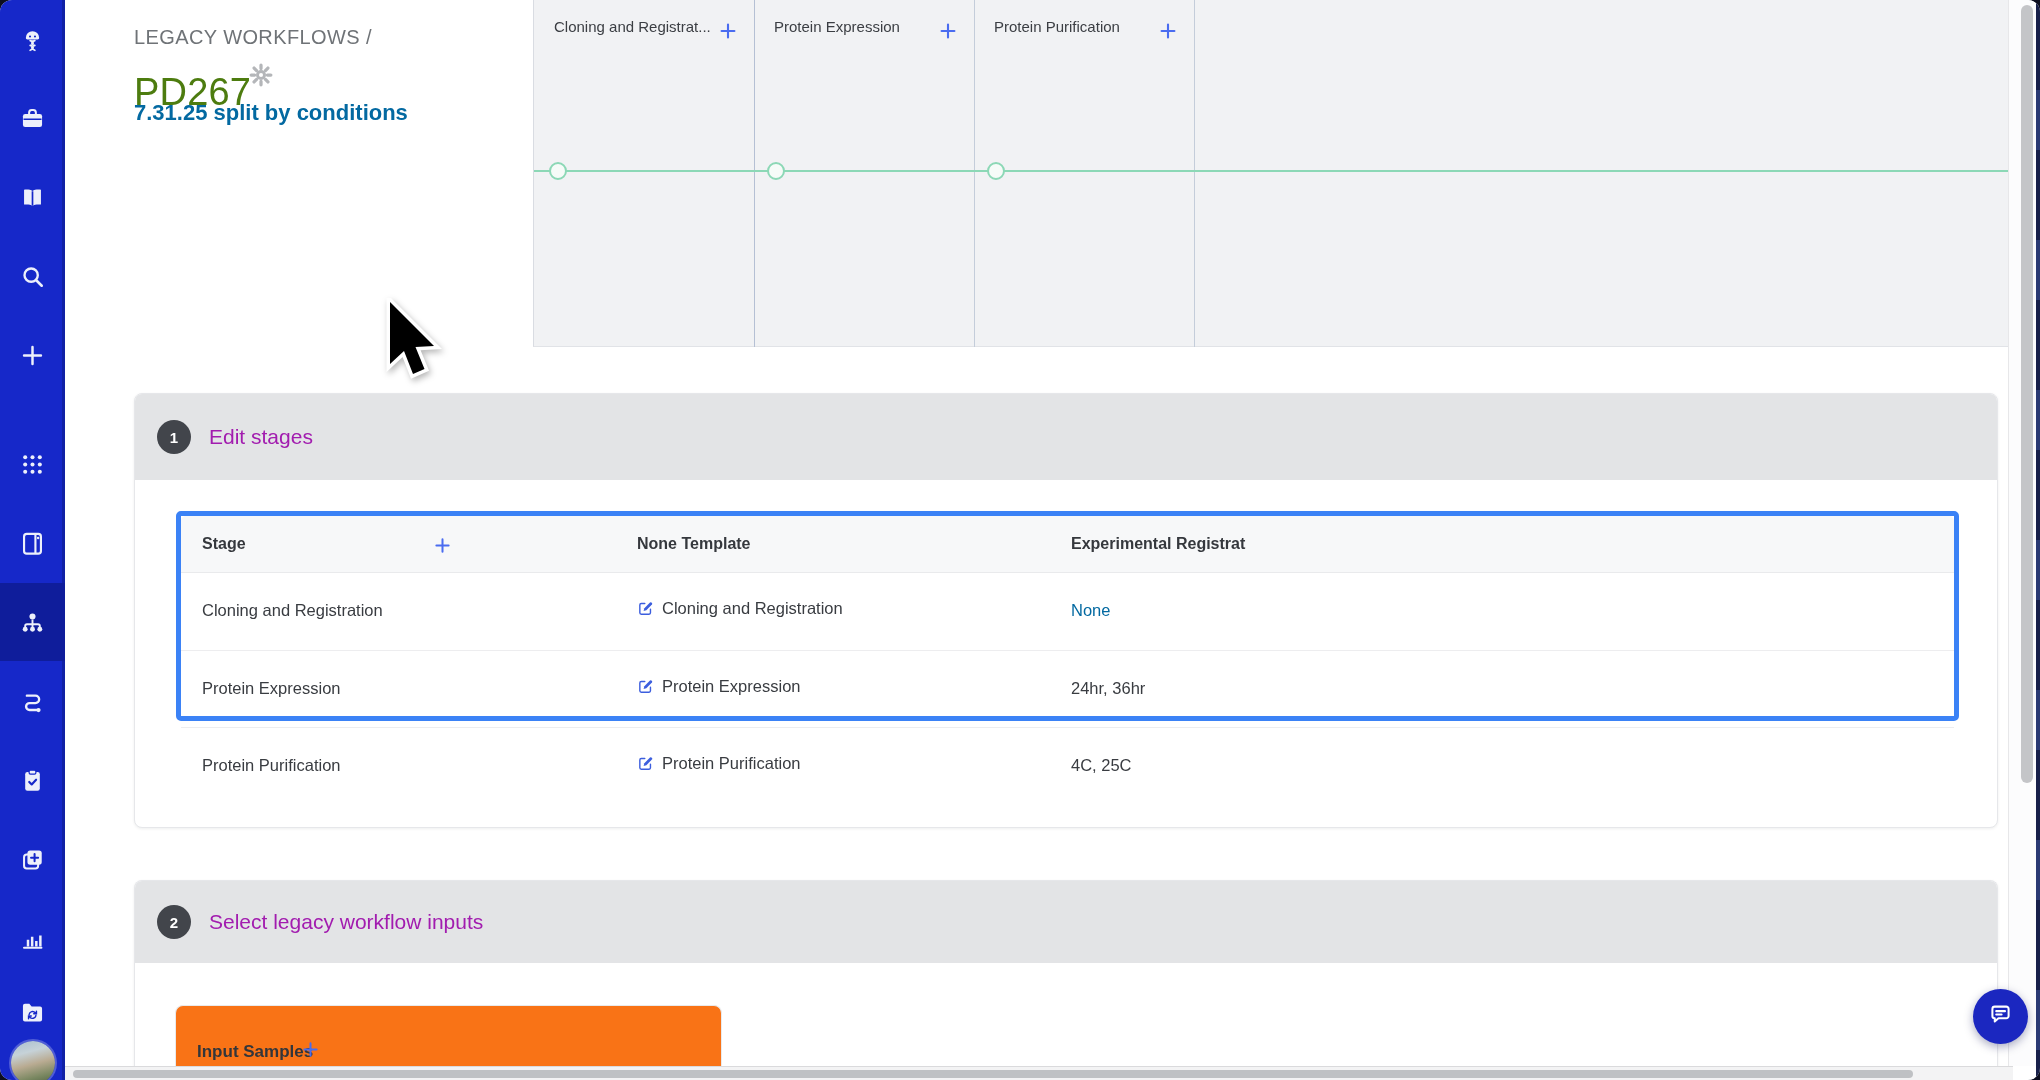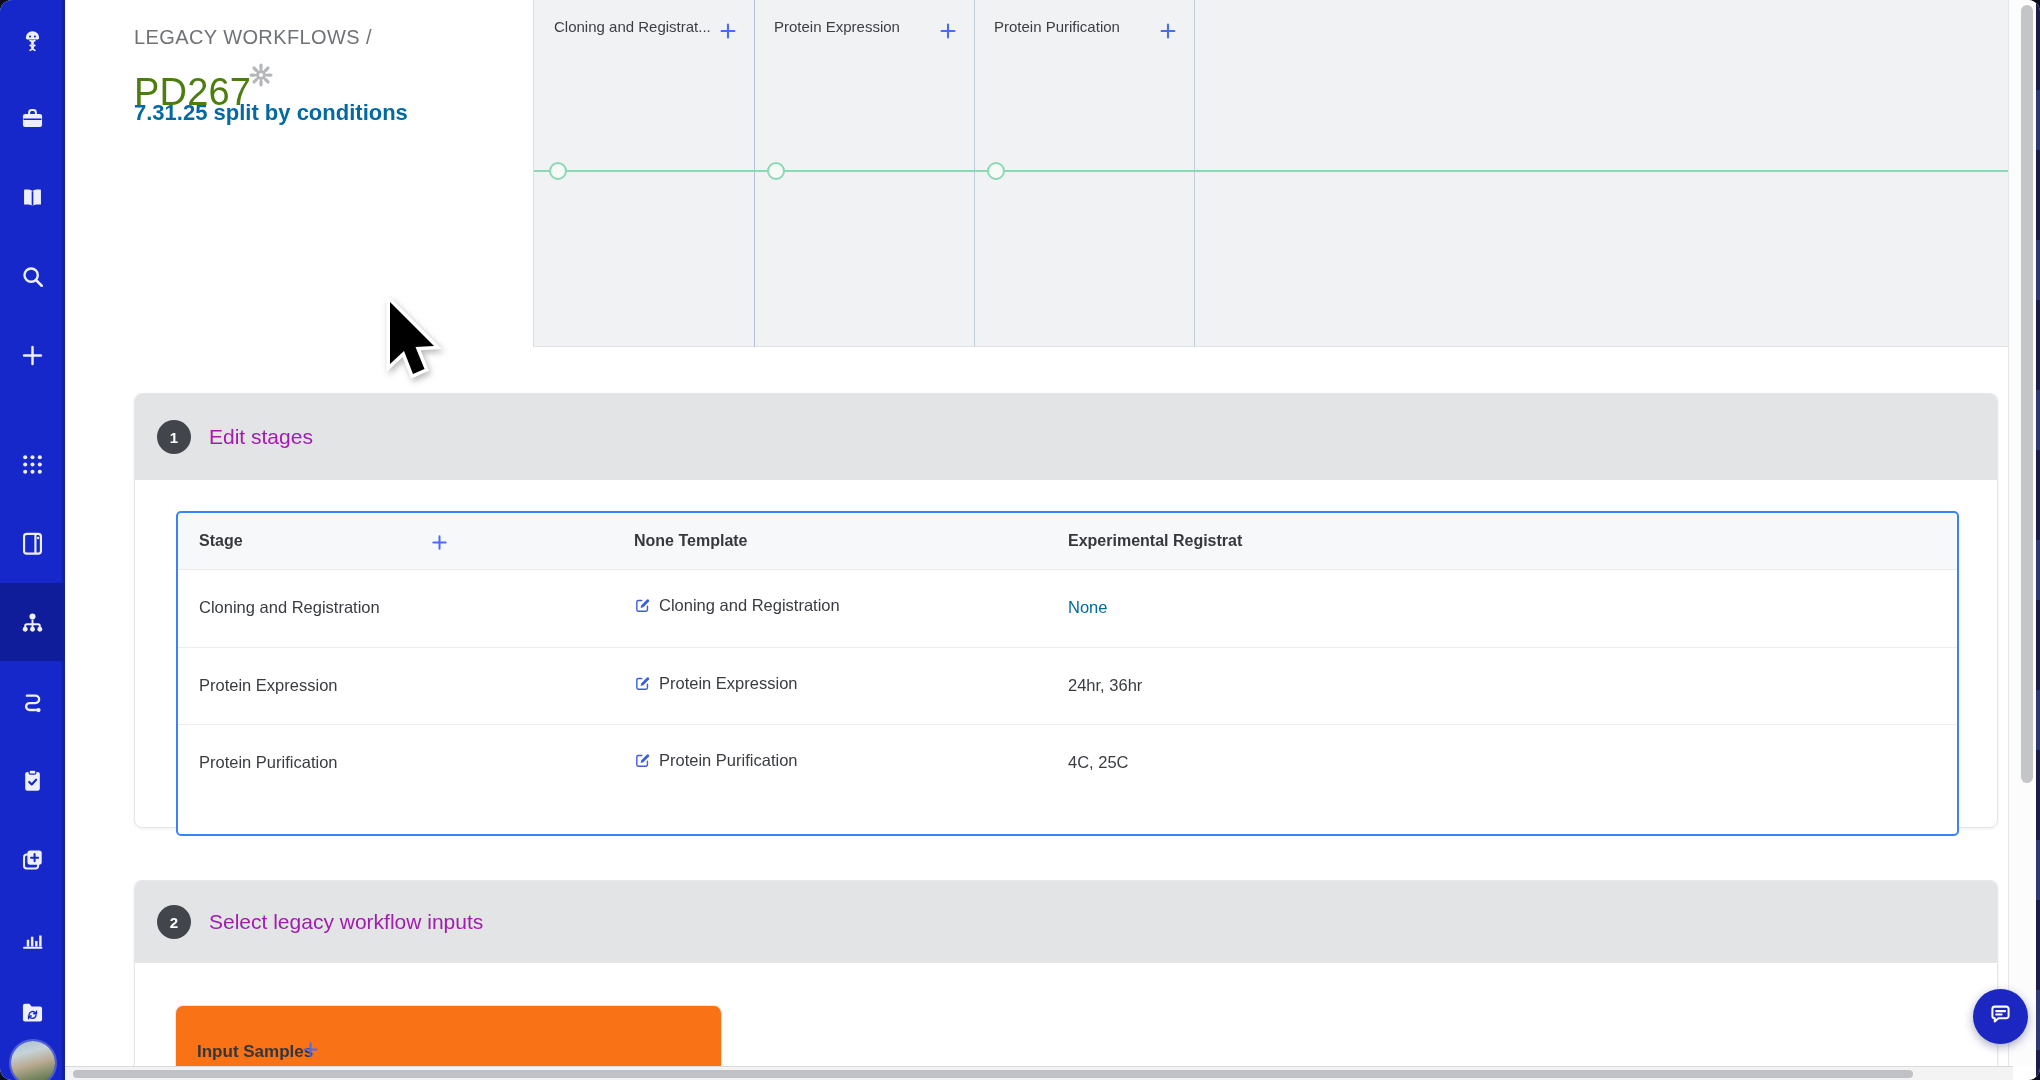--- a/index.html
+++ b/index.html
@@ -31,21 +31,21 @@
   .plus-svg{stroke:#4a6cf0;stroke-width:2.3;stroke-linecap:round;fill:none;width:100%;height:100%;}
 
   
   .card{position:absolute;left:134px;width:1864px;background:#fff;border:1px solid #e6e7ea;border-radius:8px;
     box-shadow:0 1px 3px rgba(20,22,26,.07);box-sizing:border-box;}
   .card-hd{position:relative;background:#e3e4e6;border-radius:7px 7px 0 0;display:flex;align-items:center;}
   .badge{width:34px;height:34px;border-radius:50%;background:#42454b;color:#fff;font-size:15px;font-weight:600;
     display:flex;align-items:center;justify-content:center;margin-left:22px;flex:0 0 auto;}
   .card-hd h2{margin:0 0 0 18px;font-size:21px;font-weight:400;color:#a21caf;}
 
-  .stage-table{position:absolute;left:41px;top:117px;width:1783px;height:325px;border:2px solid #3b82f6;border-radius:5px;box-sizing:border-box;background:#fff;}
+  .stage-table{position:absolute;left:41px;top:117px;width:1783px;height:210px;border:5px solid #3b82f6;border-radius:5px;box-sizing:border-box;background:#fff;}
   .t-hd{position:absolute;left:0;top:0;width:100%;height:57px;background:#f7f8f9;border-bottom:1px solid #e9eaec;border-radius:5px 5px 0 0;box-sizing:border-box;}
   .t-hd span{position:absolute;top:19px;font-size:16px;font-weight:600;color:#35383d;}
   .t-row{position:absolute;left:0;width:100%;height:77px;}
   .t-row + .t-row{border-top:1px solid #ededef;}
   .t-row .cell{position:absolute;top:28px;font-size:16.5px;color:#393c41;}
   .cell.muted{color:#0369a1;}
   .link{color:#3c5ede;cursor:pointer;display:flex;align-items:center;gap:8px;}
   .link svg{width:17px;height:17px;flex:0 0 auto;}
   .tbl-plus{position:absolute;left:251px;top:17px;width:21px;height:21px;cursor:pointer;}
 

